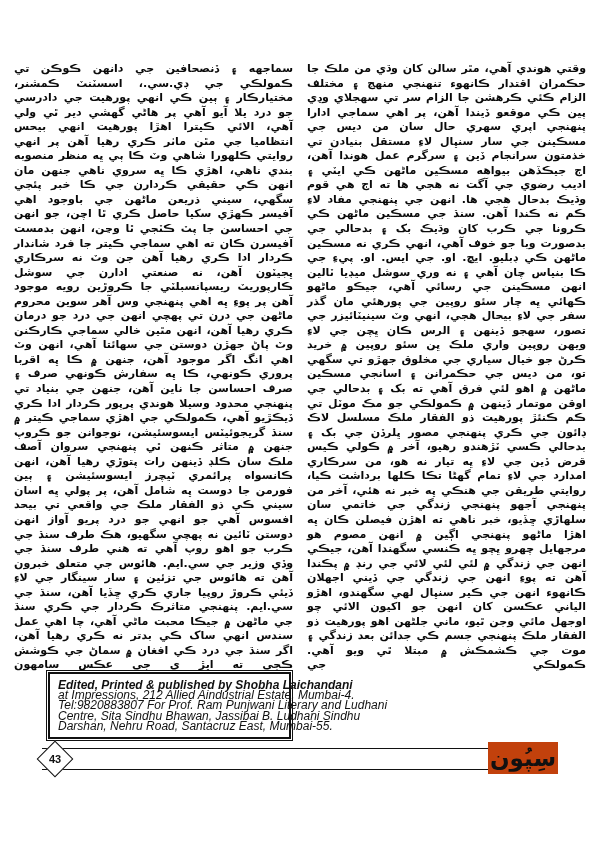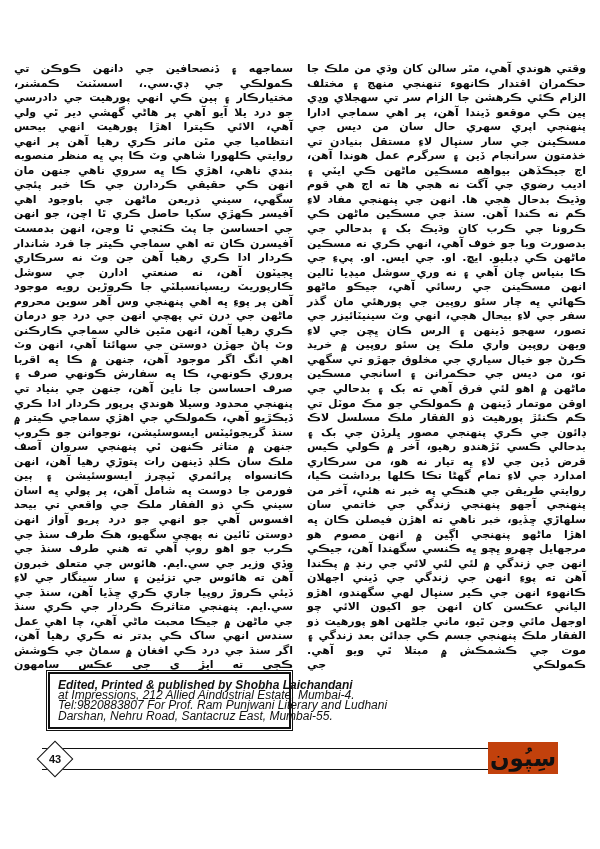--- a/index.html
+++ b/index.html
@@ -161,20 +161,21 @@
     <div class="col left">
       <p>سماجهه ۽ ڏنصحافين جي دانهن ڪوڪن تي ڪمولڪي جي ڊي.سي.، اسسٽنٽ ڪمشنر، مختيارڪار ۽ ٻين ڪي انهي پورهيت جي دادرسي جو درد يلا آيو آهي پر هاڻي گهشي دير ٿي ولي آهي، الائي ڪيترا اهڙا پورهيت انهي بيحس انتظاميا جي مٿن ماٺر ڪري رهيا آهن پر انهي روايتي ڪلهورا شاهي وٽ ڪا ٻي ڀه منظر منصوبه بندي ناهي، اهڙي ڪا ڀه سروي ناهي جنهن مان انهن ڪي حقيقي ڪردارن جي ڪا خبر پئجي سگهي، سيني ذريعن ماڻهن جي باوجود اهي آفيسر ڪهڙي سکيا حاصل ڪري ٿا اچن، جو انهن جي احساسن جا پٽ ڪٽجي ٿا وڃن، انهن بدمست آفيسرن ڪان ته اهي سماجي ڪيتر جا فرد شاندار ڪردار ادا ڪري رهيا آهن جن وٽ نه سرڪاري ڀجيٽون آهن، نه صنعتي ادارن جي سوشل ڪارپوريٽ ريسپانسبلٽي جا ڪروڙين رويه موجود آهن پر پوءِ ڀه اهي پنهنجي وس آهر سوين محروم ماڻهن جي درن تي پهچي انهن جي درد جو درمان ڪري رهيا آهن، انهن مٿين خالي سماجي ڪارڪنن وٽ پاڻ جهڙن دوستن جي سهائتا آهي، انهن وٽ اهي انگ اگر موجود آهن، جنهن ۾ ڪا ڀه اقربا پروري ڪونهي، ڪا ڀه سفارش ڪونهي صرف ۽ صرف احساسن جا ناين آهن، جنهن جي بنياد تي پنهنجي محدود وسيلا هوندي پرپور ڪردار ادا ڪري ڏيڪڙيو آهي، ڪمولڪي جي اهڙي سماجي ڪيتر ۾ سنڌ گريجوئيٽس ايسوسئيشن، نوجوانن جو ڪروپ جنهن ۾ متاثر ڪنهن ٿي پنهنجي سروان آصف ملڪ سان ڪلڊ ڏينهن رات پتوڙي رهيا آهن، انهن ڪانسواه پرائمري ٽيچرز ايسوسئيشن ۽ ٻين فورمن جا دوست ڀه شامل آهن، پر پولي ڀه اسان سيني ڪي ذو الفقار ملڪ جي واقعي تي بيحد افسوس آهي جو انهي جو درد پريو آواز انهن دوستن ٽائين نه پهچي سگهيو، هڪ طرف سنڌ جي ڪرب جو اهو روپ آهي ته هني طرف سنڌ جي وڏي وزير جي سي.ايم. هائوس جي متعلق خبرون آهن ته هائوس جي تزئين ۽ سار سينگار جي لاءِ ڏيئي ڪروڙ روپيا جاري ڪري ڇڏيا آهن، سنڌ جي سي.ايم. پنهنجي متاثرڪ ڪردار جي ڪري سنڌ جي ماڻهن ۾ جيڪا محبت ماڻي آهي، چا اهي عمل سندس انهي ساک ڪي بدتر نه ڪري رهيا آهن، اگر سنڌ جي درد ڪي افغان ۾ سماڻ جي ڪوشش ڪجي ته ايڙ ي جي عڪس سامهون</p>
     </div>
 
   </div>
 
   <div class="imprint">
     <div class="line l1">Edited, Printed &amp; published by Shobha Laichandani</div>
     <div class="line l2">at Impressions, 212 Allied Aindustrial Estate, Mumbai-4.</div>
     <div class="line l3">Tel:9820883807 For Prof. Ram Punjwani Literary and Ludhani</div>
+    <div class="line l4">Centre, Sita Sindhu Bhawan, Jassibai B. Ludhani Sindhu</div>
     <div class="line l5">Darshan, Nehru Road, Santacruz East, Mumbai-55.</div>
   </div>
 
   <div class="footer">
     <div class="rule top"></div>
     <div class="rule bottom"></div>
 
     <div class="page-number">
       <span class="num">43</span>
     </div>

